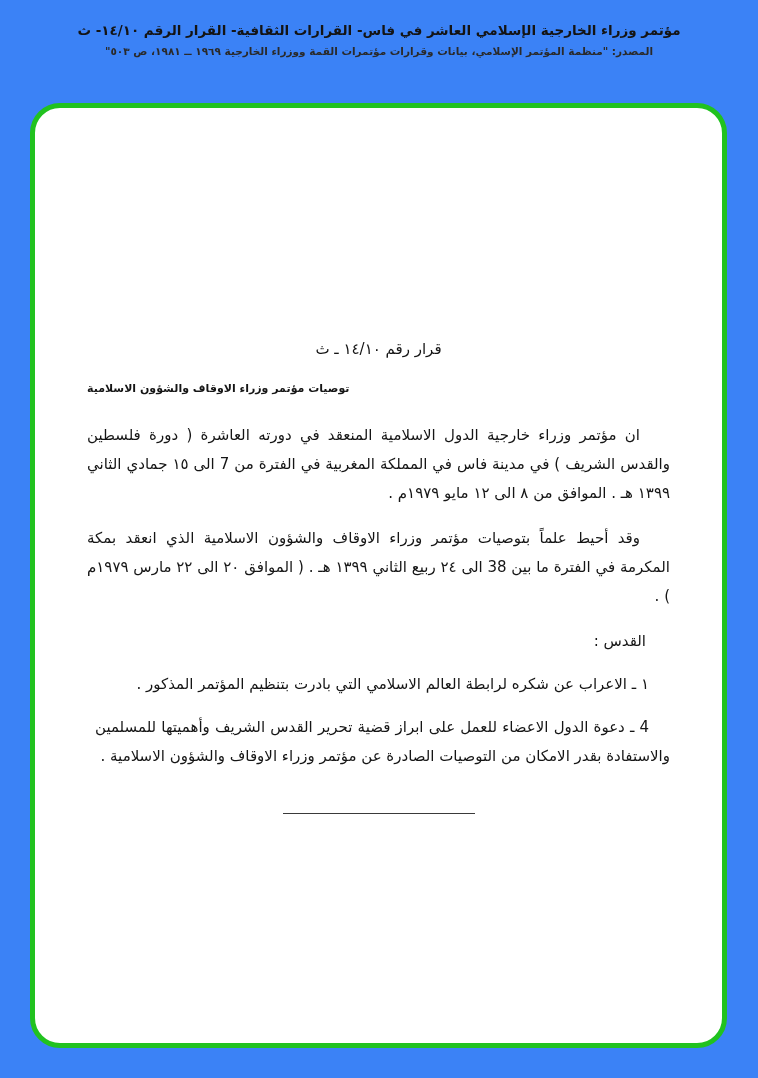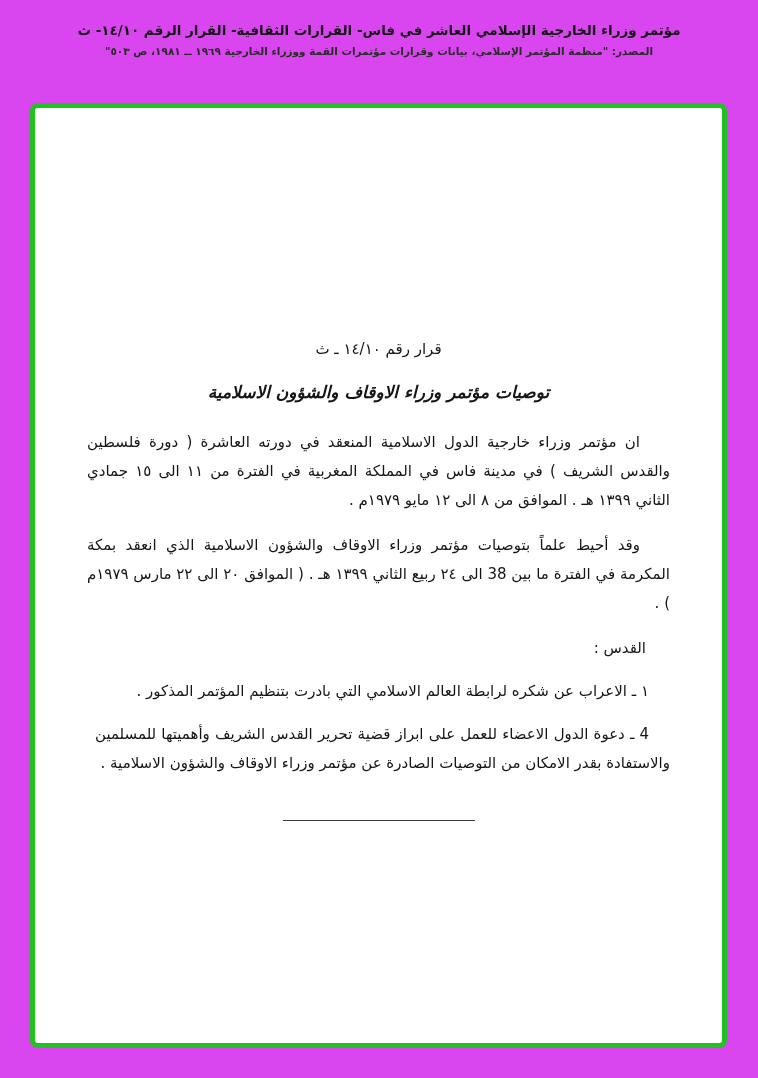--- a/index.html
+++ b/index.html
@@ -5,21 +5,21 @@
   html, body {
     margin: 0;
     padding: 0;
     background: #ffffff;
     font-family: "DejaVu Sans", sans-serif;
   }
   .page {
     position: relative;
     width: 758px;
     height: 1078px;
-    background: #d946ef;
+    background: #3b82f6;
     overflow: hidden;
   }
   .doc-header {
     position: absolute;
     top: 22px;
     left: 0;
     right: 0;
     text-align: center;
     direction: rtl;
     color: #141414;
@@ -35,45 +35,44 @@
     font-weight: bold;
     color: #2a2a2a;
   }
   .frame {
     position: absolute;
     top: 103px;
     left: 30px;
     width: 697px;
     height: 945px;
     border: 5px solid #21c21f;
-    border-radius: 8px;
+    border-radius: 30px;
     box-sizing: border-box;
     background: #ffffff;
   }
   .content {
     position: absolute;
     top: 232px;
     left: 52px;
     right: 52px;
     direction: rtl;
     color: #151515;
     font-size: 15px;
   }
   .res-number {
     text-align: center;
     font-size: 15px;
     font-weight: 500;
     margin: 0 0 24px 0;
   }
   .doc-title {
-    text-align: center;
-    font-size: 17px;
+    text-align: left;
+    font-size: 11px;
     font-weight: bold;
     margin: 0 0 26px 0;
-    font-style: italic;
   }
   .para {
     margin: 0 0 16px 0;
     line-height: 29px;
     text-align: justify;
     text-indent: 2em;
   }
   .decides {
     margin: 10px 0 14px 0;
     line-height: 29px;
@@ -103,21 +102,21 @@
     <div class="source-line">المصدر: "منظمة المؤتمر الإسلامي، بيانات وقرارات مؤتمرات القمة ووزراء الخارجية ١٩٦٩ ــ ١٩٨١، ص ٥٠٣"</div>
   </header>
 
   <div class="frame">
     <div class="content">
 
       <div class="res-number">قرار رقم ١٤/١٠ ـ ث</div>
 
       <h1 class="doc-title">توصيات مؤتمر وزراء الاوقاف والشؤون الاسلامية</h1>
 
-      <p class="para">ان مؤتمر وزراء خارجية الدول الاسلامية المنعقد في دورته العاشرة ( دورة فلسطين والقدس الشريف ) في مدينة فاس في المملكة المغربية في الفترة من ١١ الى ١٥ جمادي الثاني ١٣٩٩ هـ .  الموافق من ٨ الى ١٢ مايو ١٩٧٩م .</p>
+      <p class="para">ان مؤتمر وزراء خارجية الدول الاسلامية المنعقد في دورته العاشرة ( دورة فلسطين والقدس الشريف ) في مدينة فاس في المملكة المغربية في الفترة من 7 الى ١٥ جمادي الثاني ١٣٩٩ هـ .  الموافق من ٨ الى ١٢ مايو ١٩٧٩م .</p>
 
       <p class="para">وقد أحيط علماً بتوصيات مؤتمر وزراء الاوقاف والشؤون الاسلامية الذي انعقد بمكة المكرمة في الفترة ما بين 38 الى ٢٤ ربيع الثاني ١٣٩٩ هـ .  ( الموافق ٢٠ الى ٢٢ مارس ١٩٧٩م ) .</p>
 
       <p class="decides">القدس :</p>
 
       <p class="item">١ ـ الاعراب عن شكره لرابطة العالم الاسلامي التي بادرت بتنظيم المؤتمر المذكور .</p>
 
       <p class="item">4 ـ دعوة الدول الاعضاء للعمل على ابراز قضية تحرير القدس الشريف وأهميتها للمسلمين والاستفادة بقدر الامكان من التوصيات الصادرة عن مؤتمر وزراء الاوقاف والشؤون الاسلامية .</p>
 
       <div class="end-line"></div>

